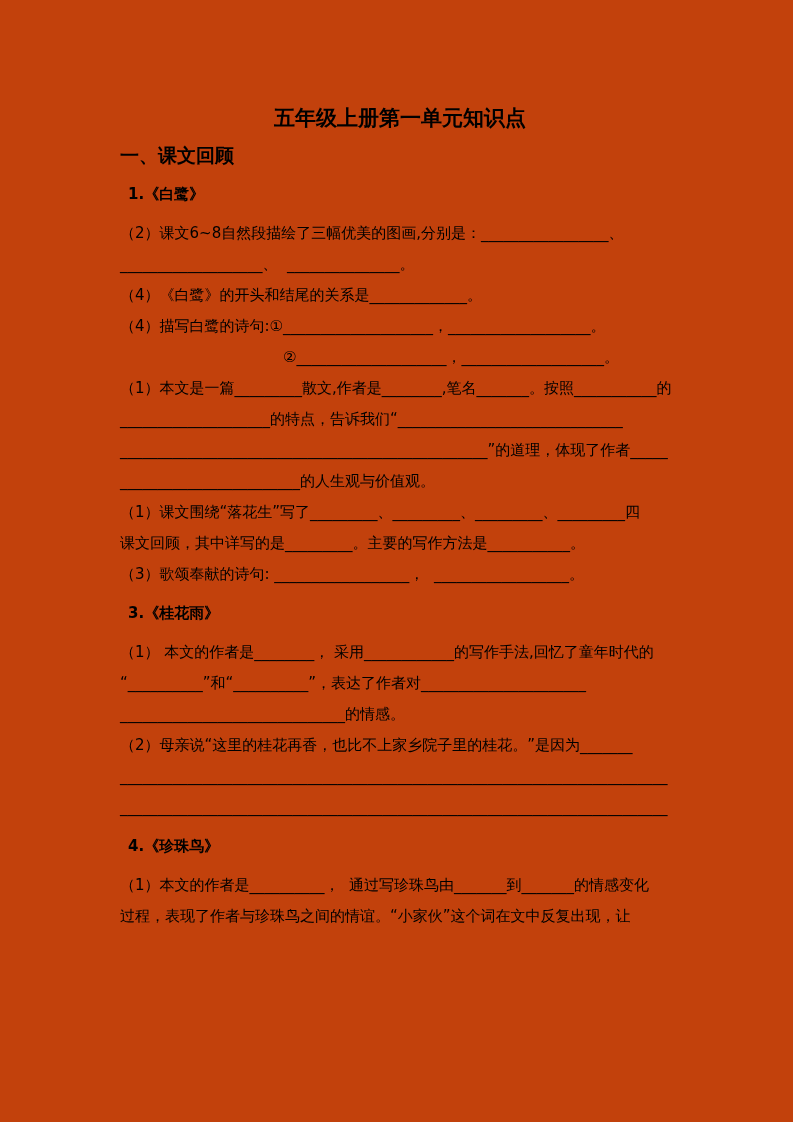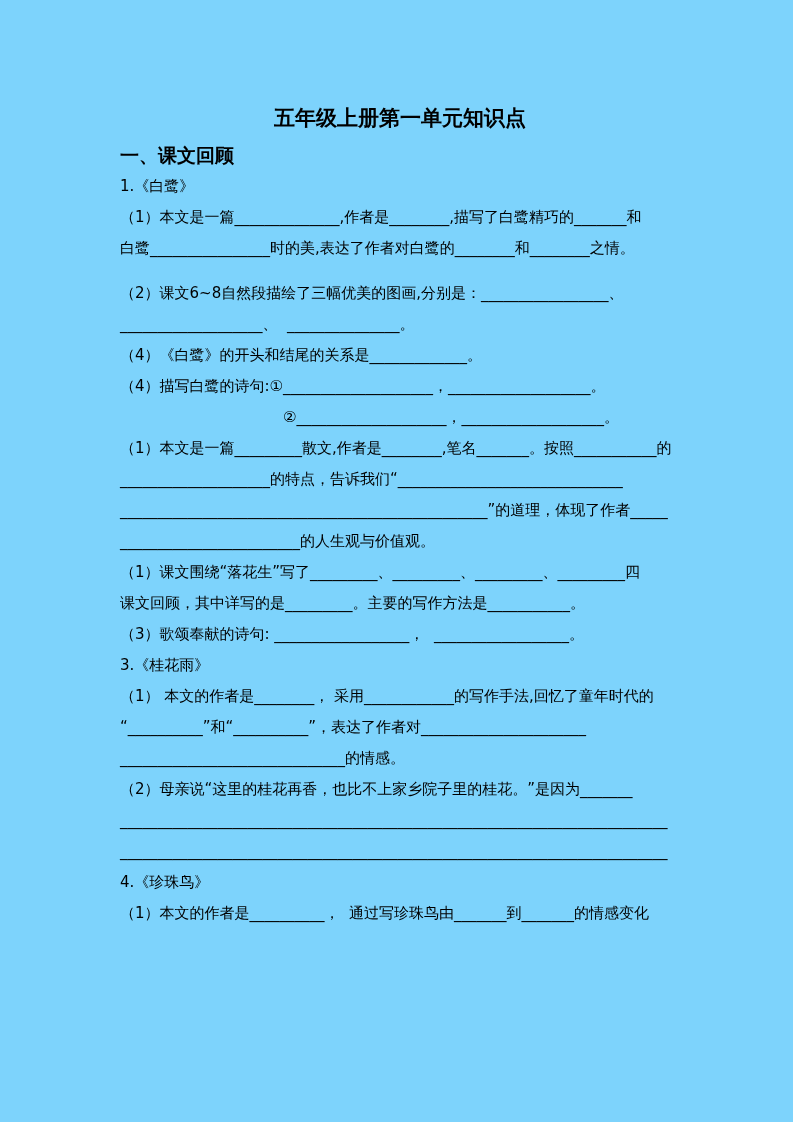--- a/index.html
+++ b/index.html
@@ -1,20 +1,20 @@
 <!DOCTYPE html>
 <html><head>
 <meta charset="utf-8">
 <style>
   * { box-sizing: border-box; }
   html, body { margin: 0; padding: 0; background: #ffffff; }
   .page {
     width: 793px;
     height: 1122px;
-    background: #7dd3fc;
+    background: #c2410c;
     color: #000000;
     font-family: "DejaVu Sans", "Liberation Sans", sans-serif;
     overflow: hidden;
   }
   .content {
     padding: 96px 113px 0 120px;
   }
   .doc-title {
     font-size: 21px;
     line-height: 44px;
@@ -24,22 +24,22 @@
   }
   .sec-heading {
     font-size: 19px;
     line-height: 31px;
     font-weight: 700;
     margin: 0;
   }
   .item-heading {
     font-size: 15px;
     line-height: 31px;
-    font-weight: 400;
-    margin: 0;
+    font-weight: 700;
+    margin: 8px;
   }
   .para { margin: 0; }
   .para-gap { margin-bottom: 14px; }
   .line {
     font-size: 15px;
     line-height: 31px;
     white-space: pre;
     margin: 0;
   }
   .indent-1 { padding-left: 163px; }
@@ -49,24 +49,20 @@
 
 <div class="page">
   <div class="content">
 
     <h1 class="doc-title">五年级上册第一单元知识点</h1>
 
     <div class="sec-heading">一、课文回顾</div>
 
     <section>
       <div class="item-heading">1.《白鹭》</div>
-      <div class="para para-gap">
-        <div class="line">（1）本文是一篇______________,作者是________,描写了白鹭精巧的_______和</div>
-        <div class="line">白鹭________________时的美,表达了作者对白鹭的________和________之情。</div>
-      </div>
       <div class="para">
         <div class="line">（2）课文6~8自然段描绘了三幅优美的图画,分别是：_________________、</div>
         <div class="line">___________________、  _______________。</div>
       </div>
       <div class="para">
         <div class="line">（4）《白鹭》的开头和结尾的关系是_____________。</div>
       </div>
       <div class="para">
         <div class="line">（4）描写白鹭的诗句:①____________________，___________________。</div>
         <div class="line indent-1">②____________________，___________________。</div>
@@ -100,17 +96,18 @@
         <div class="line">（2）母亲说“这里的桂花再香，也比不上家乡院子里的桂花。”是因为_______</div>
         <div class="line">_________________________________________________________________________</div>
         <div class="line">_________________________________________________________________________</div>
       </div>
     </section>
 
     <section>
       <div class="item-heading">4.《珍珠鸟》</div>
       <div class="para">
         <div class="line">（1）本文的作者是__________，  通过写珍珠鸟由_______到_______的情感变化</div>
+        <div class="line">过程，表现了作者与珍珠鸟之间的情谊。“小家伙”这个词在文中反复出现，让</div>
       </div>
     </section>
 
   </div>
 </div>
 
 </body></html>

